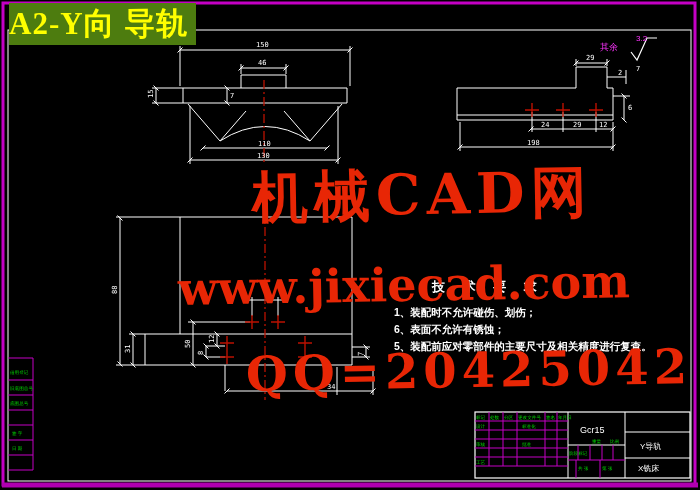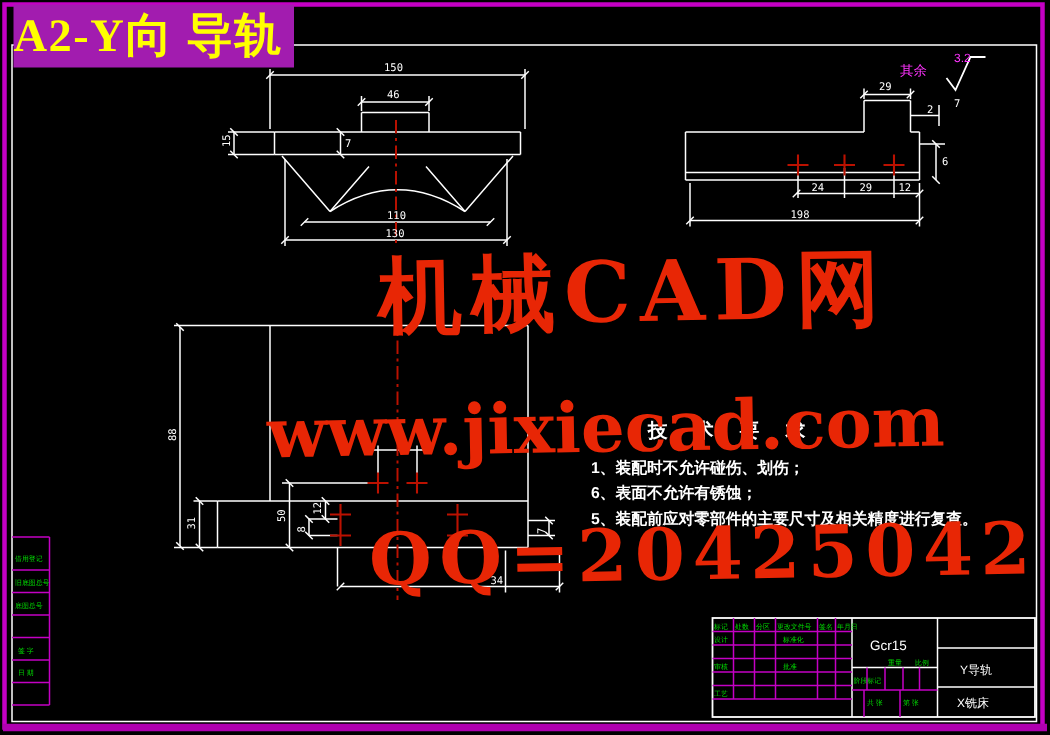--- a/index.html
+++ b/index.html
@@ -1,20 +1,20 @@
 <!DOCTYPE html>
 <html><head>
 <meta charset="utf-8">
 <style>
   html,body{margin:0;padding:0;background:#000;}
   #stage{position:relative;width:700px;height:490px;background:#000;overflow:hidden;
          font-family:"Liberation Sans",sans-serif;}
   #linework{position:absolute;left:0;top:0;}
   .t{position:absolute;white-space:nowrap;}
-  #doc-title{left:9px;top:3px;color:#ffff00;font:bold 31px "Liberation Serif",serif;letter-spacing:1px;z-index:5;background:#a21caf;padding-right:8px;}
+  #doc-title{left:9px;top:3px;color:#ffff00;font:bold 31px "Liberation Serif",serif;letter-spacing:1px;z-index:5;background:#4d7c0f;padding-right:8px;}
   .wm{color:#e82605;font-family:"DejaVu Serif",serif;font-weight:bold;z-index:6;}
   #wm-brand{left:252px;top:158px;font-size:56px;transform:rotate(-1deg);letter-spacing:6px;}
   #wm-url{left:178px;top:258px;font-size:46px;transform:rotate(-1deg);}
   #wm-qq{left:246px;top:342px;font-size:48px;letter-spacing:5px;transform:rotate(-1deg);}
   #tech{left:394px;top:278px;color:#fff;z-index:2;}
   #tech .hd{font:bold 13px "Liberation Sans",sans-serif;letter-spacing:7px;margin-left:38px;margin-bottom:8px;}
   #tech .it{font:bold 10.5px "Liberation Sans",sans-serif;line-height:17px;}
   svg text{font-family:"DejaVu Sans Mono",monospace;}
   .d{fill:#fff;font-size:7px;}
   .g{fill:#00dc00;font-size:4.6px;font-family:"Liberation Sans",sans-serif;}

